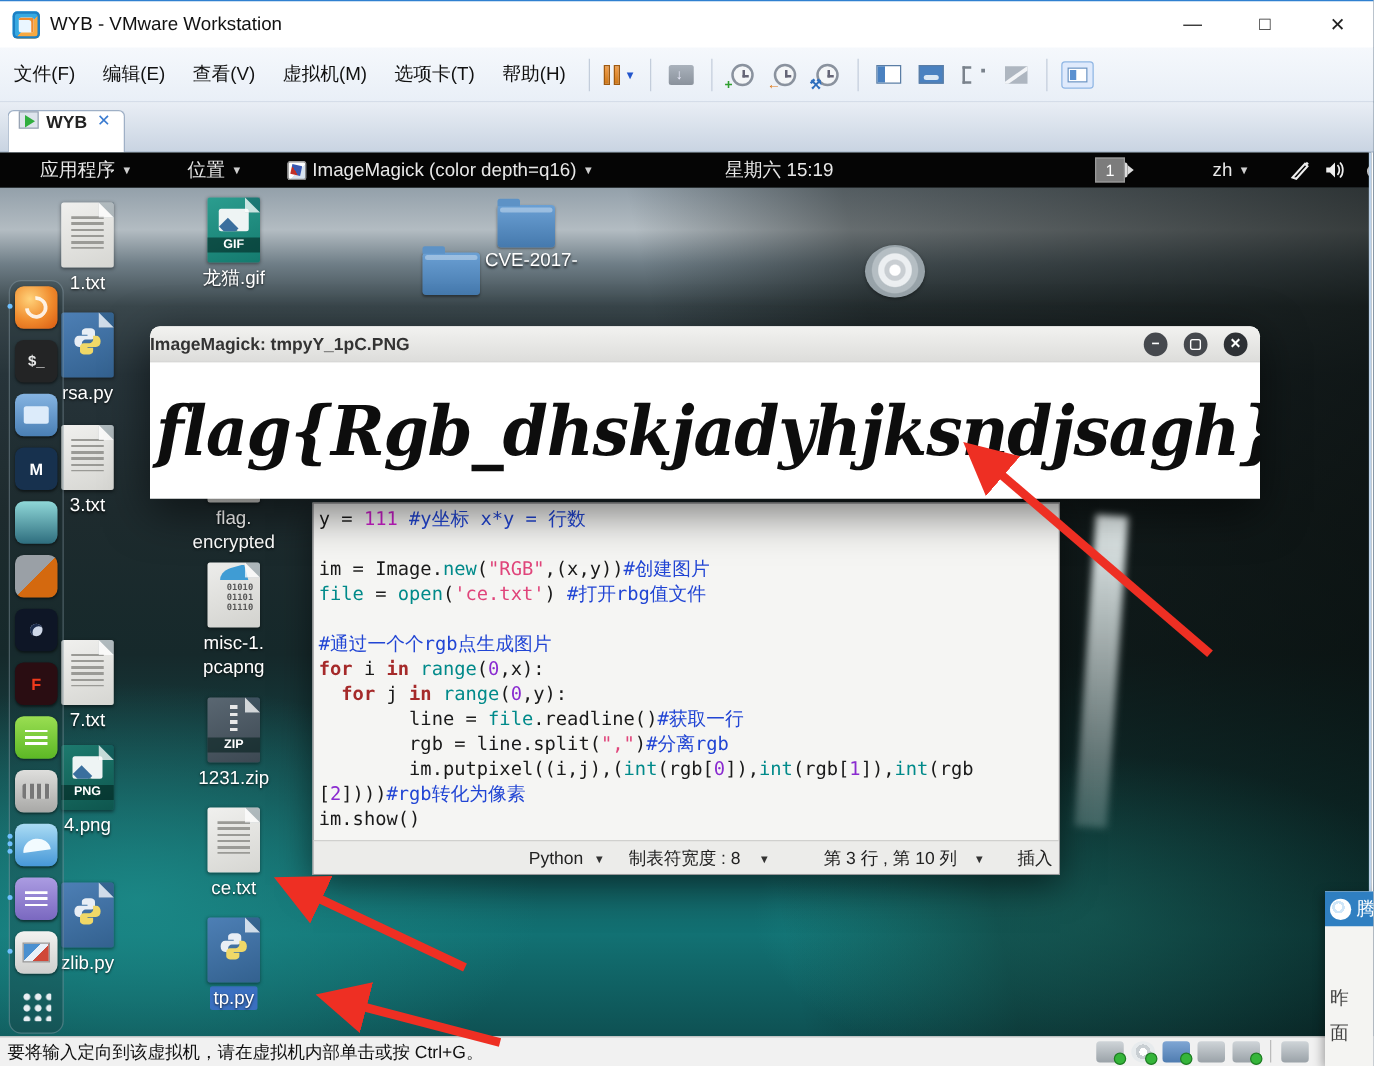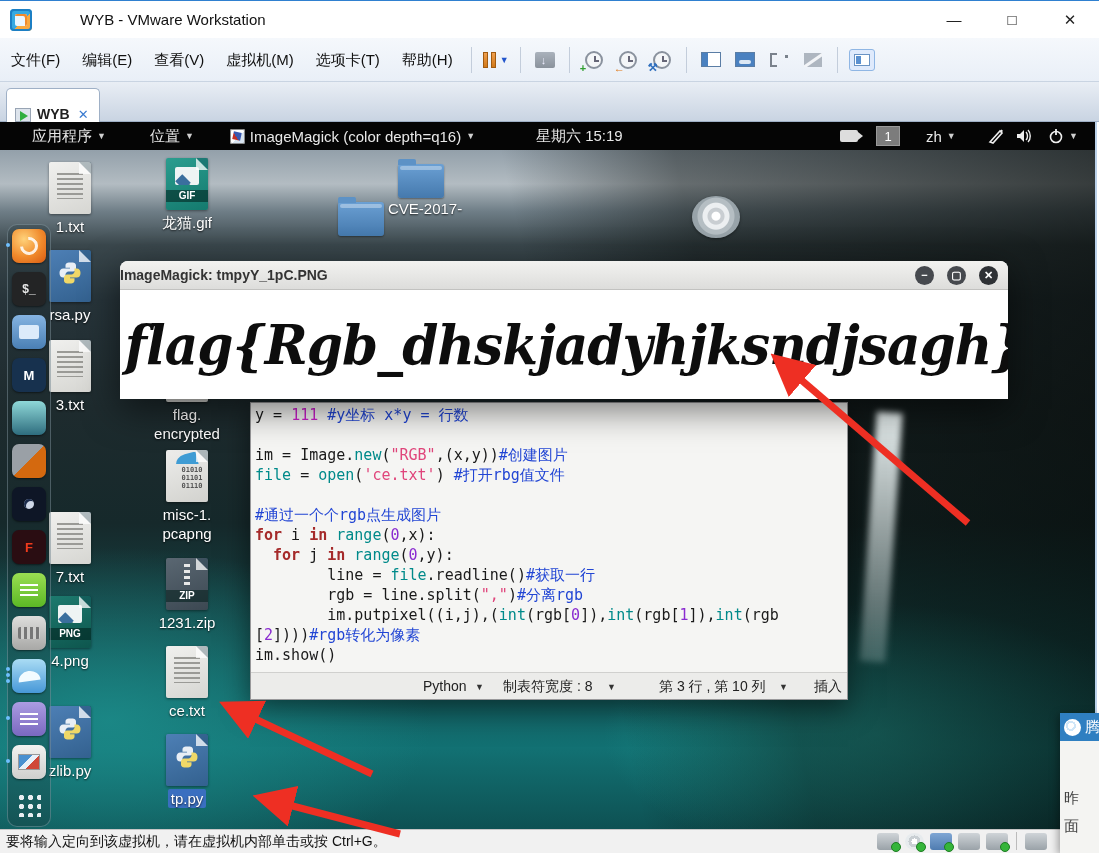--- a/index.html
+++ b/index.html
@@ -3,21 +3,21 @@
 <meta charset="utf-8">
 <style>
   * { margin:0; padding:0; box-sizing:border-box; }
   html,body { width:1099px; height:853px; overflow:hidden; background:#222;
               font-family:"Liberation Sans", sans-serif; }
   #app { position:relative; width:1099px; height:853px; background:#fff;
          outline:1px solid #2f80d0; overflow:hidden; }
 
   
   .titlebar { position:absolute; left:0; top:0; width:100%; height:38px; background:#fff;
-              border-top:1px solid #2f80d0; display:flex; align-items:center;gap:40px; }
+              border-top:1px solid #2f80d0; display:flex; align-items:center; }
   .vmw-icon { width:22px; height:22px; margin:0 8px 0 10px; border-radius:4px;
               background:linear-gradient(135deg,#36a9e1 0 55%,#f7a941 55% 100%);
               box-shadow:inset 0 0 0 2px #1c7fc4; position:relative; }
   .vmw-icon::after { content:""; position:absolute; inset:5px; background:#eaf6ff; border-radius:2px;
               box-shadow:inset -2px 2px 0 #f08a2c; }
   .titlebar .title { font-size:15px; color:#111; }
   .wincontrols { margin-left:auto; display:flex; height:100%; }
   .wc { width:58px; height:100%; display:flex; align-items:center; justify-content:center;
         font-size:15px; color:#222; }
 
@@ -49,21 +49,21 @@
   .ico-unity::after { content:""; position:absolute; left:-3px; top:5px; width:28px; height:3px; background:#f2f4f7; transform:rotate(-35deg); }
   .ico-library { width:26px; height:22px; border:1px solid #8fb6e4; background:#dfeafc; border-radius:3px;
                  display:flex; align-items:center; justify-content:center; }
   .ico-library i { width:16px; height:12px; background:#fff; border:1px solid #6a93c4; display:block; position:relative; }
   .ico-library i::before { content:""; position:absolute; left:1px; top:1px; bottom:1px; width:5px; background:#5a90d0; }
 
   .tabbar { position:absolute; left:0; top:82px; width:100%; height:40px;
             background:linear-gradient(#e9eef5,#c9d4e2); border-bottom:1px solid #9fb0c6; }
   .tab { position:absolute; left:6px; top:6px; width:94px; height:34px; background:#fff;
          border:1px solid #9fb0c6; border-bottom:none; border-radius:5px 5px 0 0;
-         display:flex; align-items:flex-end; padding:0 8px; gap:6px; font-size:14px; font-weight:bold; color:#222; }
+         display:flex; align-items:flex-start; padding:0 8px; gap:6px; font-size:14px; font-weight:bold; color:#222; }
   .tabicon { width:16px; height:14px; background:#dde4ec; border:1px solid #98a4b4; position:relative; }
   .tabicon::after { content:""; position:absolute; left:4px; top:2px; border-left:8px solid #2fae3e;
                     border-top:5px solid transparent; border-bottom:5px solid transparent; }
   .tabclose { color:#3a7bd0; font-weight:normal; font-size:13px; margin-left:2px; }
 
   .vm-statusbar { position:absolute; left:0; top:829px; width:100%; height:24px; background:#f1f1f1;
                   border-top:1px solid #c6c6c6; display:flex; align-items:center; font-size:14px; color:#111;
                   padding-left:6px; }
   .sicons { position:absolute; right:52px; top:2px; display:flex; gap:6px; align-items:center; }
   .sico { width:22px; height:17px; border-radius:3px; background:linear-gradient(#cfd4d8,#9aa2a8);
@@ -73,21 +73,21 @@
   .sico.cd { border-radius:50%; width:19px; height:17px; background:radial-gradient(circle,#fff 0 3px,#c9cfd3 3px 6px,#e7ebed 6px); }
   .sico.net { background:linear-gradient(#7fa6d4,#4f7cb0); }
   .sico.snd { background:linear-gradient(#cfd4d8,#9aa2a8); }
   .ssep { width:1px; height:18px; background:#bbb; margin:0 2px; }
 
   
   .vmscreen { position:absolute; left:0; top:122px; width:1097px; height:707px; overflow:hidden;
               background:#1d2b2e; border-right:2px solid #bcd2ea; }
   .panel { position:absolute; left:0; top:0; width:100%; height:28px; background:#050505;
            display:flex; align-items:center; color:#e8e8e8; font-size:15px; z-index:30; }
-  .panel .pitem { padding:0 8px; display:flex; align-items:center; gap:5px; }
+  .panel .pitem { padding:0 8px; display:flex; align-items:center; gap:5px;margin-left:44px; }
   .panel .arrow { font-size:9px; color:#cfcfcf; }
   .im-mini { width:15px; height:15px; border-radius:2px; background:
       linear-gradient(135deg,#fff 55%,#d8e4f0 55%); box-shadow:inset 0 0 0 1px #888; position:relative; }
   .im-mini::after { content:""; position:absolute; left:3px; top:3px; width:8px; height:8px;
       background:linear-gradient(45deg,#c03028 40%,#3858b0 40%); transform:rotate(12deg); }
   .ws-box { width:24px; height:20px; border:1px solid #9a9a9a; background:#7c7c7c; color:#fff;
             display:flex; align-items:center; justify-content:center; font-size:13px; }
   .cam-ico { width:18px; height:12px; background:#ddd; border-radius:2px; position:relative; }
   .cam-ico::after { content:""; position:absolute; right:-5px; top:2px; border-left:5px solid #ddd;
       border-top:4px solid transparent; border-bottom:4px solid transparent; }

